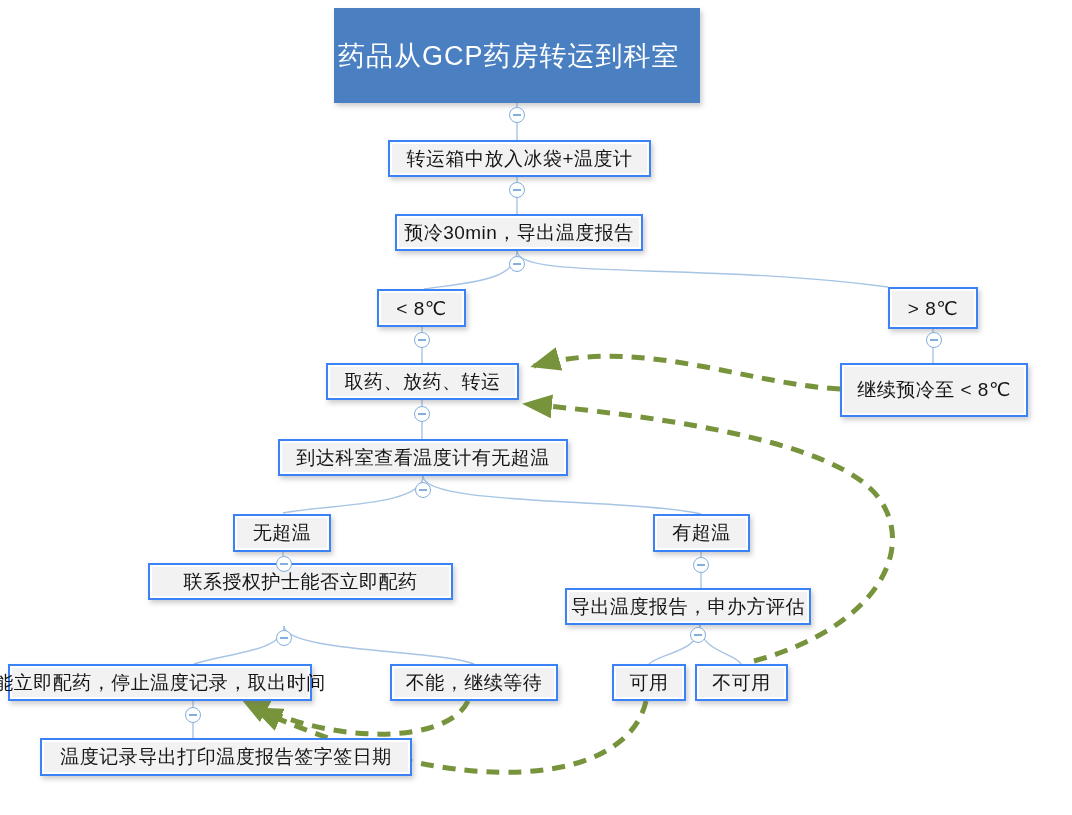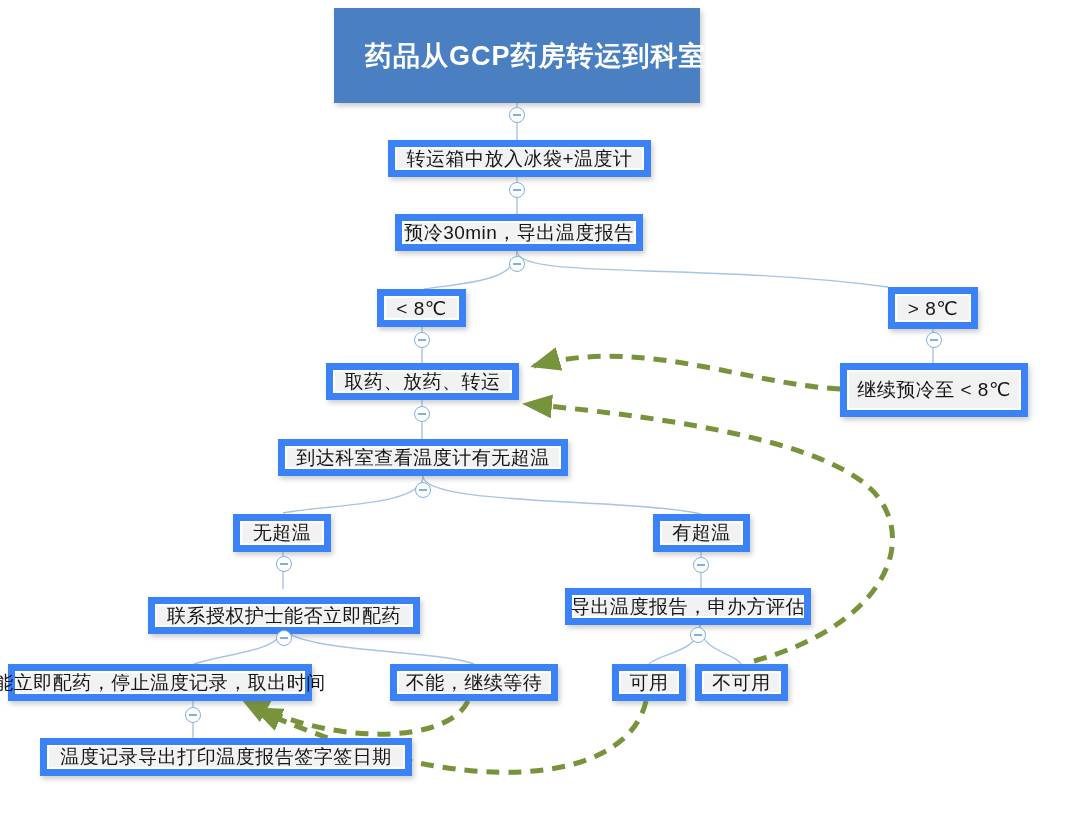--- a/index.html
+++ b/index.html
@@ -3,30 +3,30 @@
 <meta charset="utf-8">
 <style>
   html,body{margin:0;padding:0;background:#ffffff;}
   .canvas{
     position:relative;width:1072px;height:815px;overflow:hidden;
     font-family:"Liberation Sans","DejaVu Sans",sans-serif;background:#ffffff;
   }
   svg.layer{position:absolute;left:0;top:0;width:1072px;height:815px;}
   .node{
     position:absolute;box-sizing:border-box;
-    border:7px solid #3b82f6;background:#f2f2f2;
+    border:2px solid #3b82f6;background:#f2f2f2;
     box-shadow:inset 0 0 0 2px #ffffff,2px 3px 5px rgba(110,110,110,.35);
     display:flex;align-items:center;justify-content:center;
     font-size:19px;color:#151515;white-space:nowrap;letter-spacing:.5px;
   }
   .node.title{
-    background:#4a80c2;border:none;color:#ffffff;font-weight:bold;
+    background:#4a80c2;border:none;color:#ffffff;font-weight:normal;
     font-size:27px;line-height:40px;letter-spacing:1px;
     flex-direction:column;align-items:flex-start;justify-content:center;
-    padding-left:31px;box-shadow:2px 3px 5px rgba(110,110,110,.35);
+    padding-left:4px;box-shadow:2px 3px 5px rgba(110,110,110,.35);
   }
   .toggle{
     position:absolute;width:16px;height:16px;box-sizing:border-box;
     border:1px solid #84aede;border-radius:50%;background:#fdfefe;
     display:flex;align-items:center;justify-content:center;z-index:3;
   }
   .toggle::before{content:"";display:block;width:8px;height:2px;background:#84aede;}
 </style>
 </head>
 <body>
@@ -82,21 +82,21 @@
   <div class="node" style="left:326px;top:363px;width:193px;height:37px;">取药、放药、转运</div>
 
   <div class="node" style="left:840px;top:363px;width:188px;height:54px;">继续预冷至 &lt; 8℃</div>
 
   <div class="node" style="left:278px;top:439px;width:290px;height:37px;">到达科室查看温度计有无超温</div>
 
   <div class="node" style="left:233px;top:514px;width:98px;height:38px;">无超温</div>
 
   <div class="node" style="left:653px;top:514px;width:97px;height:38px;">有超温</div>
 
-  <div class="node" style="left:148px;top:597px;width:272px;height:37px;">联系授权护士能否立即配药</div>
+  <div class="node" style="left:148px;top:563px;width:305px;height:37px;">联系授权护士能否立即配药</div>
 
   <div class="node" style="left:565px;top:588px;width:246px;height:37px;">导出温度报告，申办方评估</div>
 
   <div class="node" style="left:8px;top:664px;width:304px;height:37px;">能立即配药，停止温度记录，取出时间</div>
 
   <div class="node" style="left:390px;top:664px;width:168px;height:37px;">不能，继续等待</div>
 
   <div class="node" style="left:612px;top:664px;width:74px;height:37px;">可用</div>
 
   <div class="node" style="left:695px;top:664px;width:93px;height:37px;">不可用</div>

